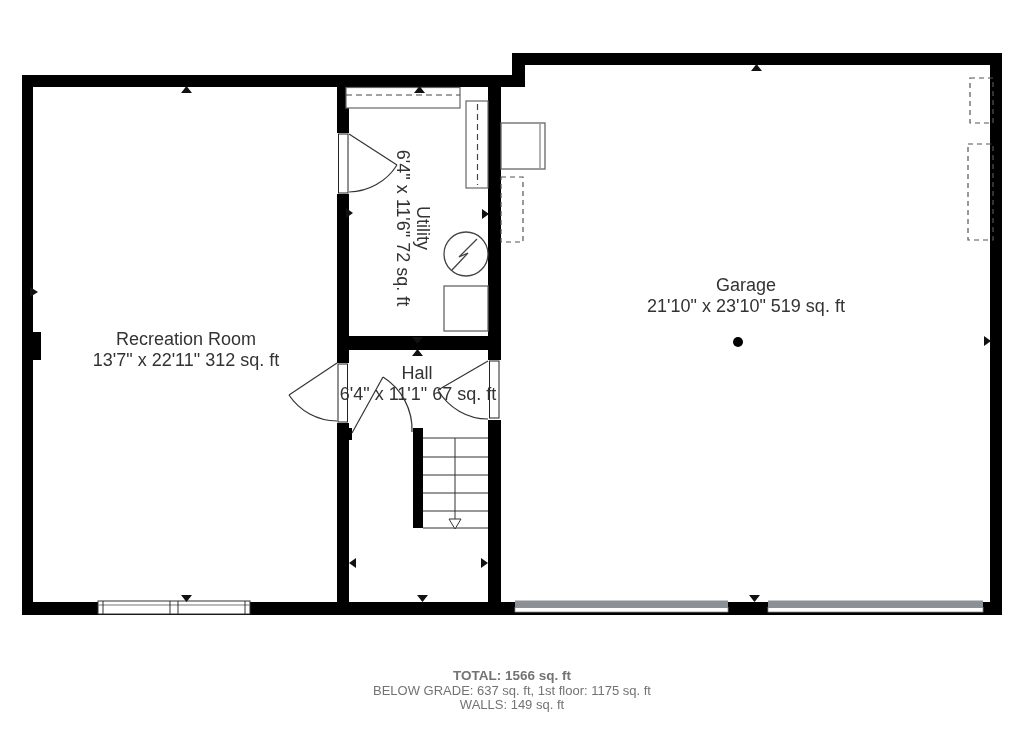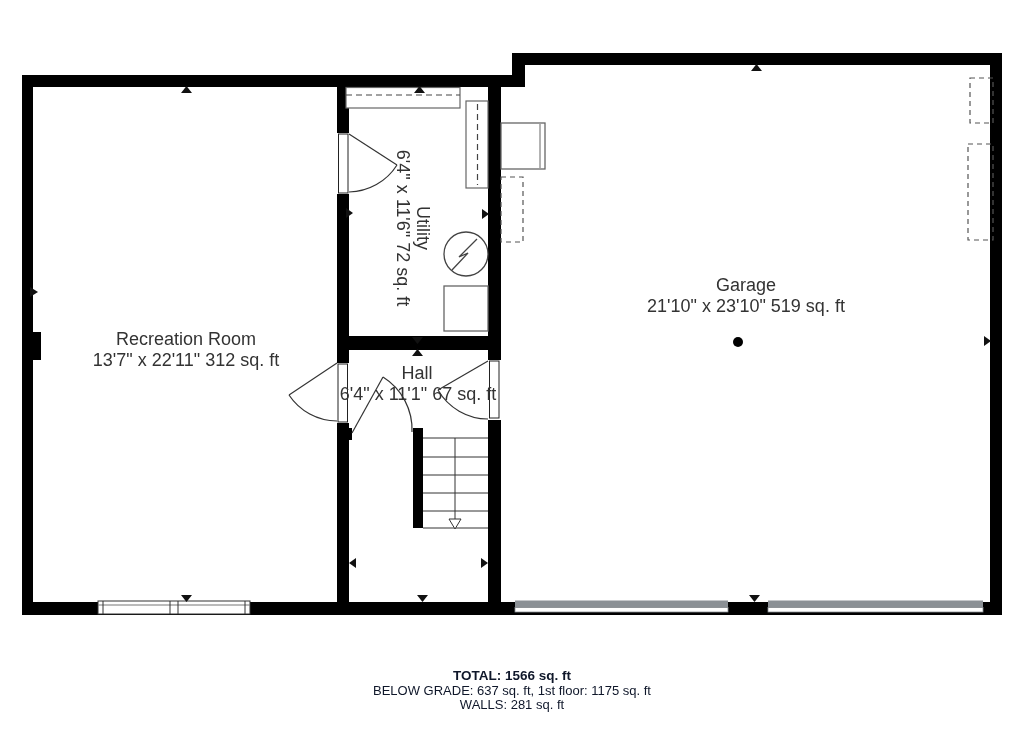--- a/index.html
+++ b/index.html
@@ -1,20 +1,20 @@
 <!DOCTYPE html>
 <html><head>
 <meta charset="utf-8">
 <style>
   html,body{margin:0;padding:0;background:#ffffff;}
   .stage{position:relative;width:1024px;height:738px;background:#fff;overflow:hidden;
          font-family:"Liberation Sans",sans-serif;}
   svg text{font-family:"Liberation Sans",sans-serif;fill:#333;font-size:18px;}
   .footer{position:absolute;left:0;top:669px;width:1024px;text-align:center;
-          color:#0f172a;font-size:13px;line-height:14.6px;}
+          color:#737373;font-size:13px;line-height:14.6px;}
   .footer .total{font-weight:bold;font-size:13.5px;}
 </style>
 </head>
 <body>
 
 <div class="stage">
 
 <svg width="1024" height="738" viewBox="0 0 1024 738">
 
   <g fill="#000">
@@ -130,16 +130,16 @@
     <text x="418" y="400">6'4" x 11'1" 67 sq. ft</text>
     <text x="746" y="291">Garage</text>
     <text x="746" y="312">21'10" x 23'10" 519 sq. ft</text>
   </g>
 </svg>
 
   
   <div class="footer">
     <div class="total">TOTAL: 1566 sq. ft</div>
     <div>BELOW GRADE: 637 sq. ft, 1st floor: 1175 sq. ft</div>
-    <div>WALLS: 281 sq. ft</div>
+    <div>WALLS: 149 sq. ft</div>
   </div>
 
 </div>
 
 </body></html>

